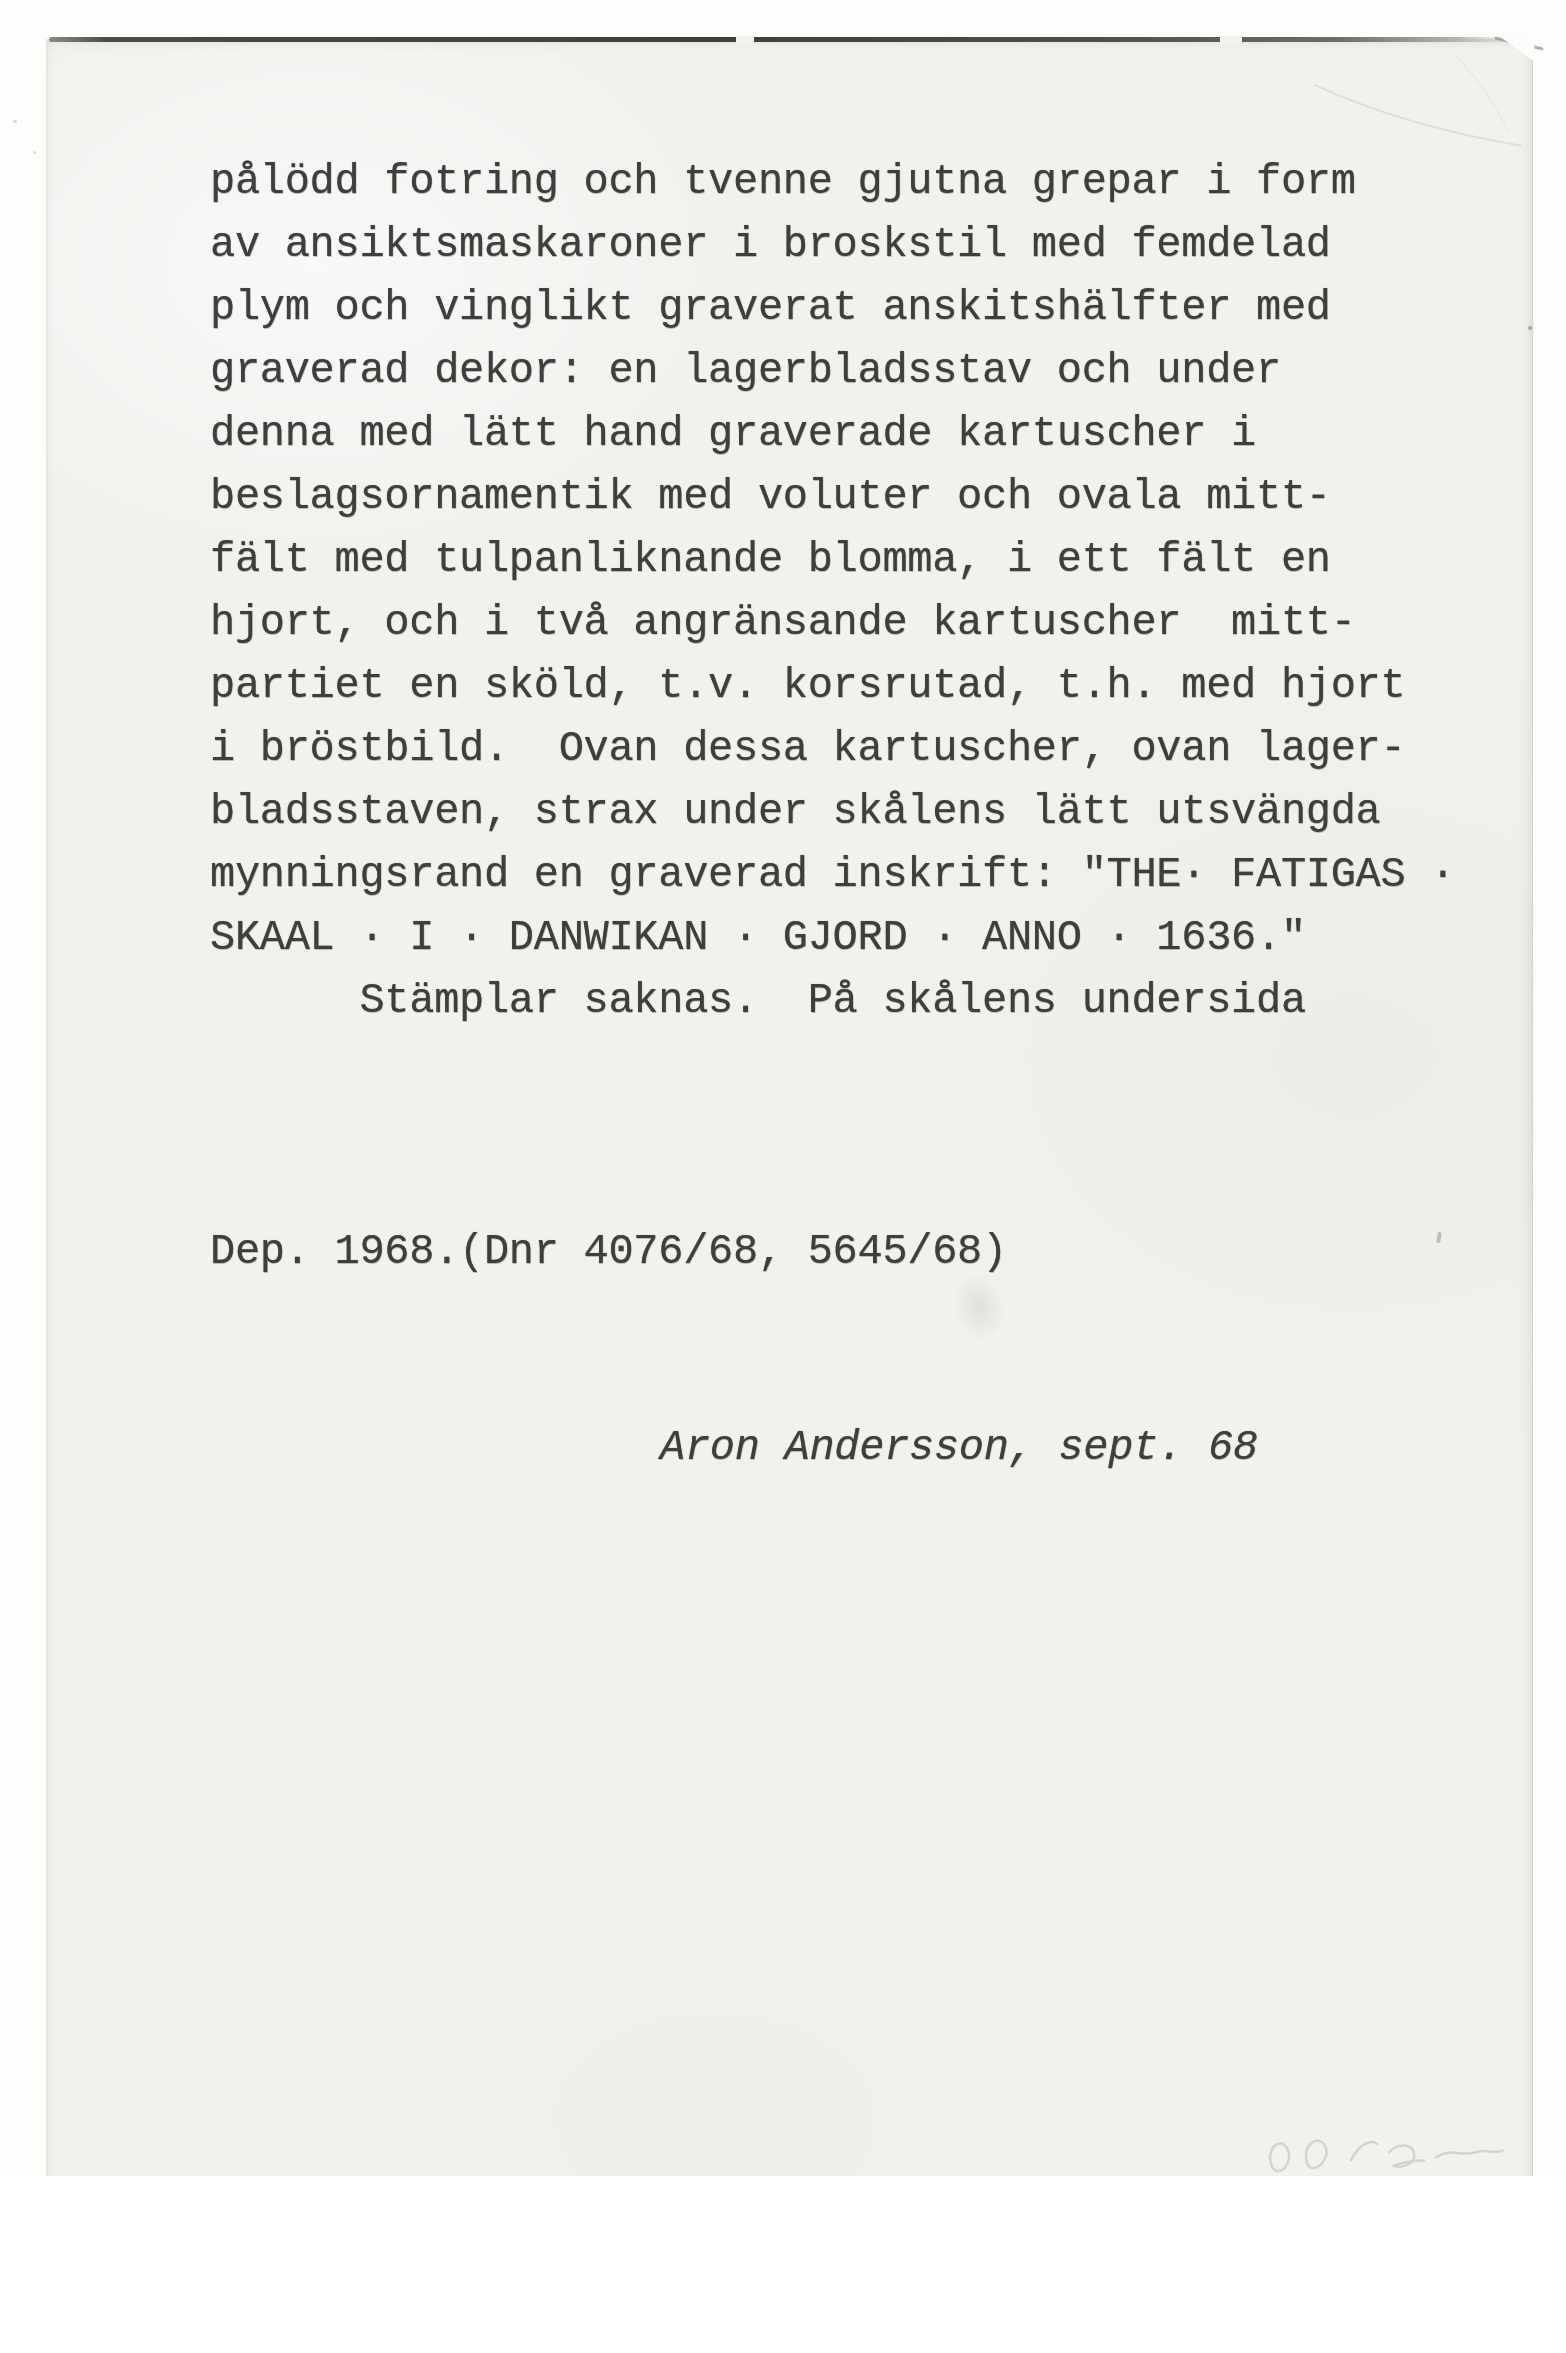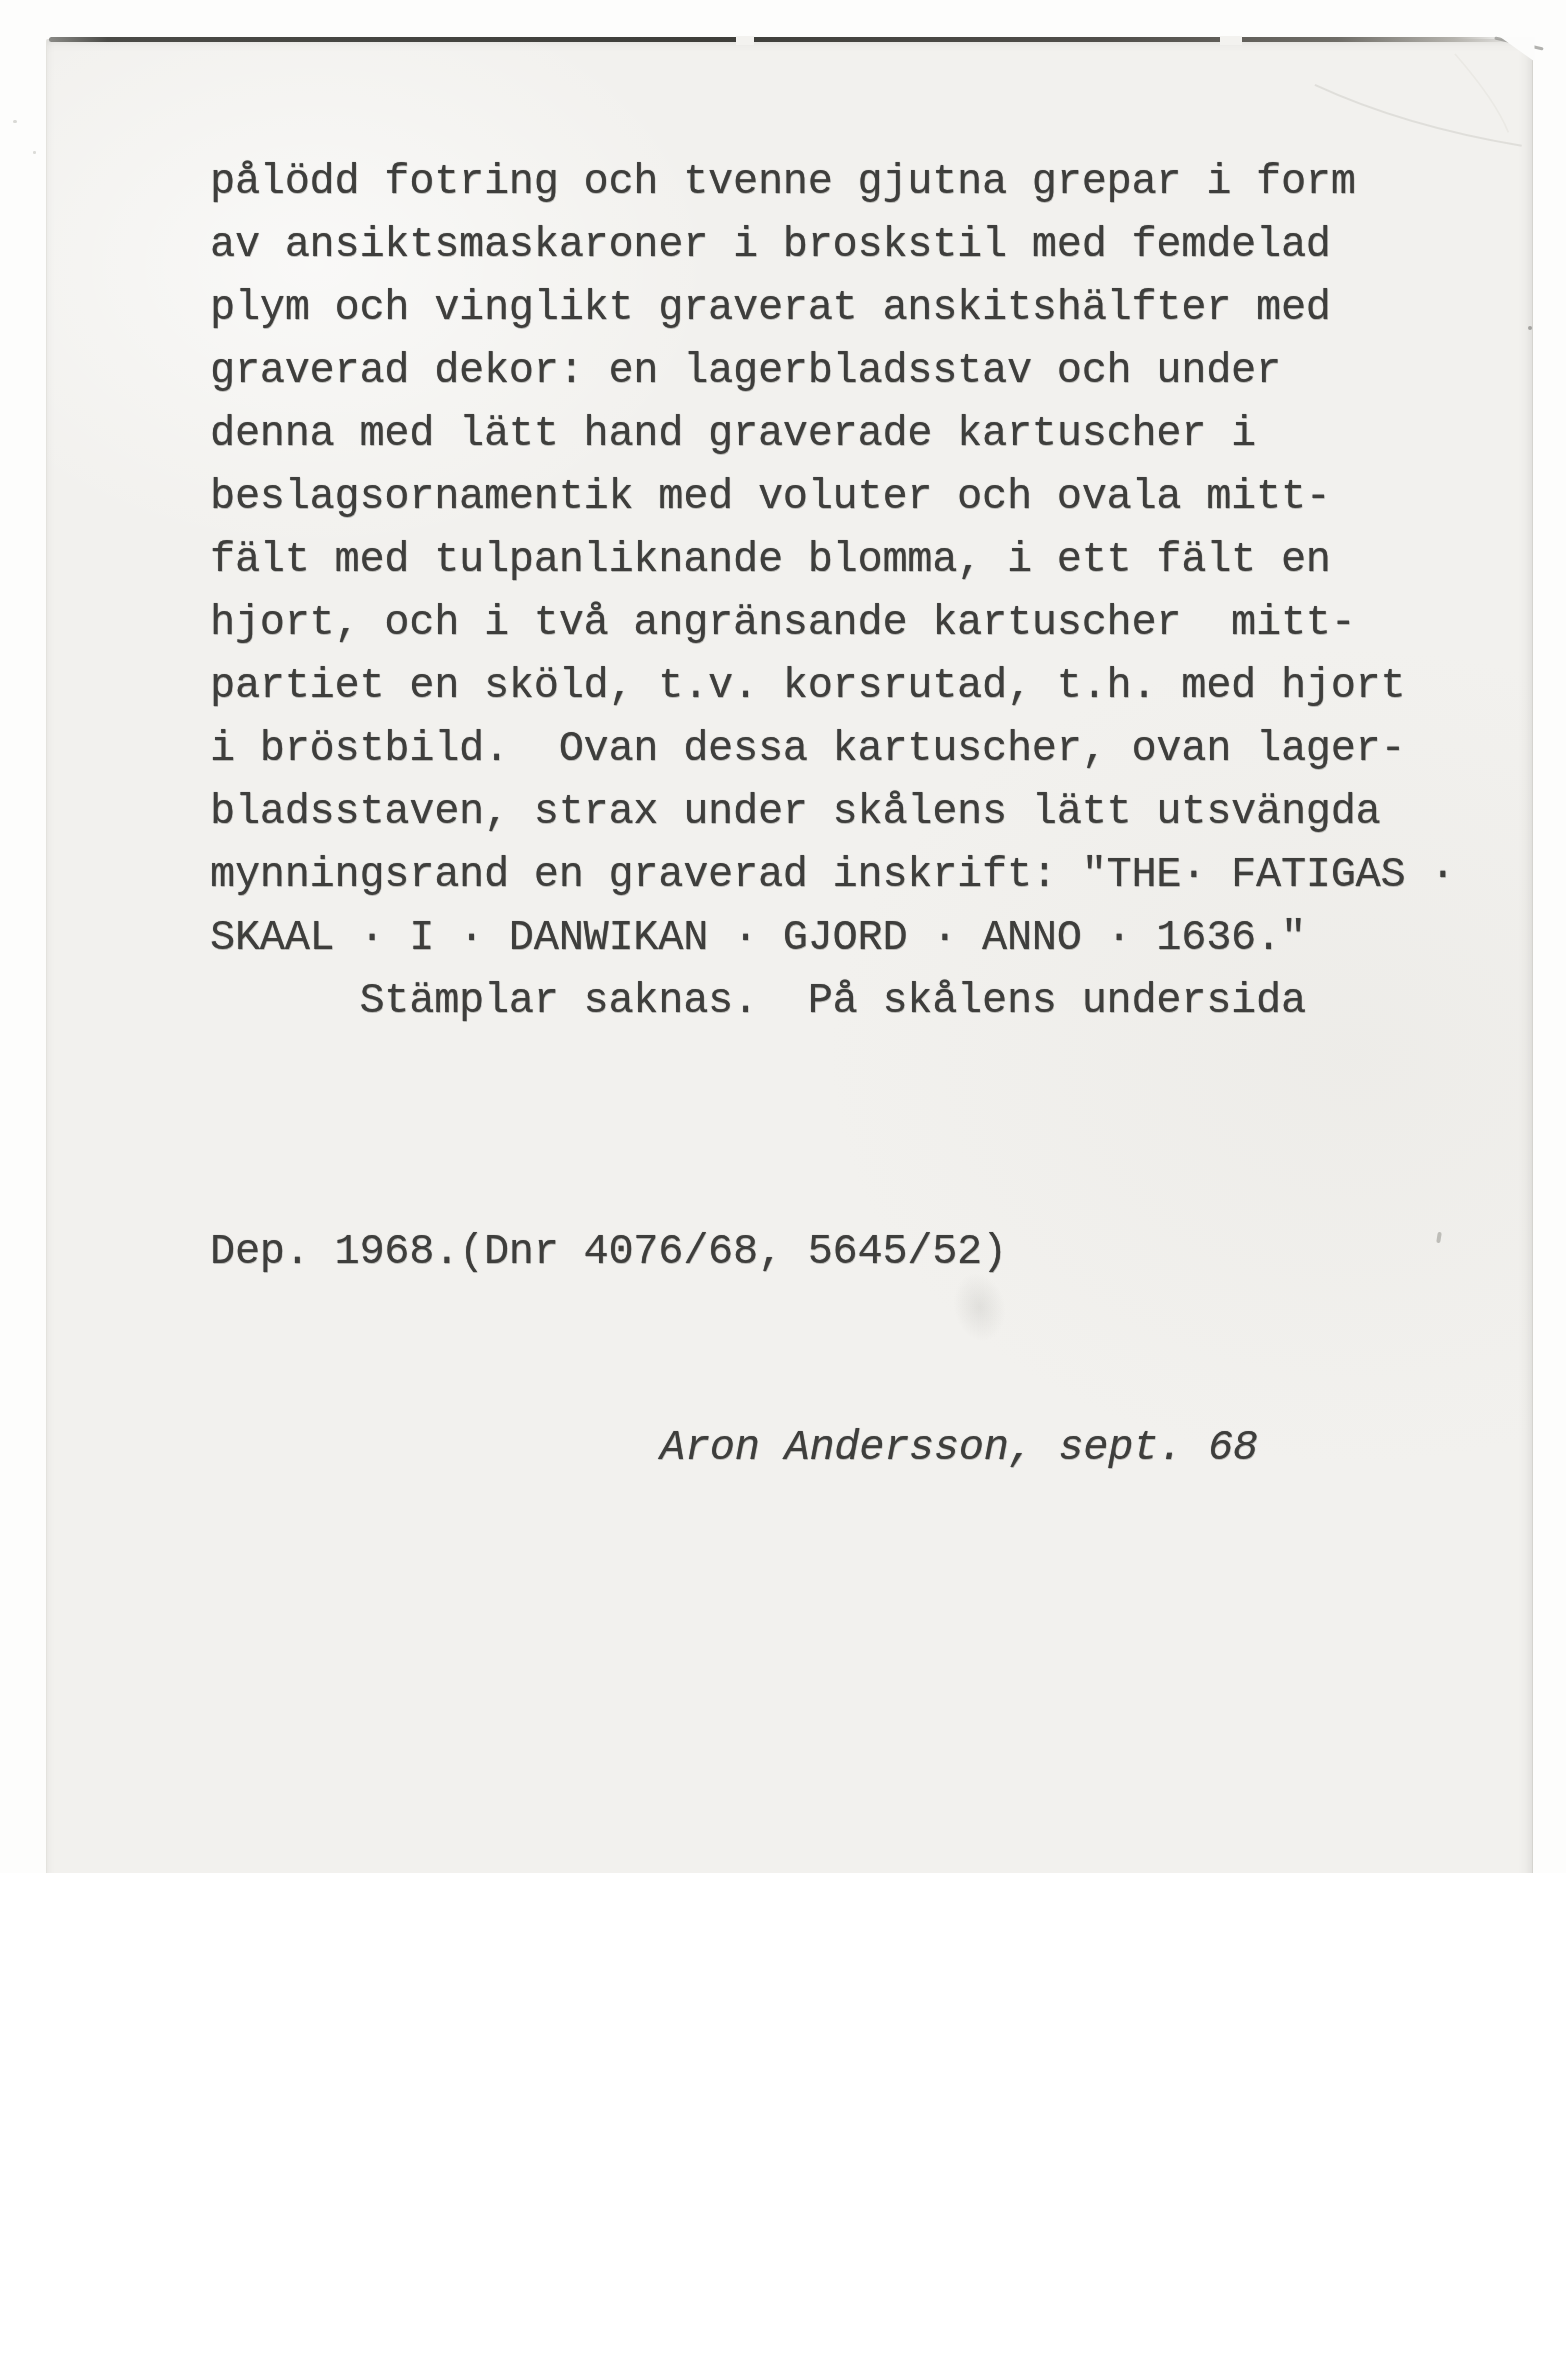--- a/index.html
+++ b/index.html
@@ -1,17 +1,17 @@
 <!DOCTYPE html>
 <html style="font-size:13.3px"><head>
 <meta charset="utf-8">
 <style>
   html,body{margin:0;padding:0;background:#ffffff;}
   .scan{
-    position:relative;width:1566px;height:1873px;overflow:hidden;
+    position:relative;width:1566px;height:2176px;overflow:hidden;
     background:#fdfdfc;
     font-family:"Liberation Mono", "DejaVu Sans Mono", monospace;
   }
   .paper{
     position:absolute;left:46px;top:39px;width:1485px;height:2260px;
     background-color:#f2f1ee;
     background-image:
       radial-gradient(ellipse 584px 417px at 18% 10%, rgba(255,255,255,0.55), rgba(255,255,255,0) 70%),
       radial-gradient(ellipse 751px 584px at 88% 45%, rgba(221,219,213,0.22), rgba(221,219,213,0) 70%),
       radial-gradient(ellipse 500px 334px at 45% 92%, rgba(226,224,219,0.20), rgba(226,224,219,0) 70%);
@@ -113,19 +113,19 @@
       <div class="line">fält med tulpanliknande blomma, i ett fält en</div>
       <div class="line">hjort, och i två angränsande kartuscher  mitt-</div>
       <div class="line">partiet en sköld, t.v. korsrutad, t.h. med hjort</div>
       <div class="line">i bröstbild.  Ovan dessa kartuscher, ovan lager-</div>
       <div class="line">bladsstaven, strax under skålens lätt utsvängda</div>
       <div class="line">mynningsrand en graverad inskrift: "THE· FATIGAS ·</div>
       <div class="line">SKAAL · I · DANWIKAN · GJORD · ANNO · 1636."</div>
       <div class="line">      Stämplar saknas.  På skålens undersida</div>
     </div>
 
-    <div class="typed-dep line">Dep. 1968.(Dnr 4076/68, 5645/52)</div>
+    <div class="typed-dep line">Dep. 1968.(Dnr 4076/68, 5645/68)</div>
     <div class="typed-sig line">Aron Andersson, sept. 68</div>
 
     <div class="bottom-edge"></div>
   </div>
 </div>
 
 
 </body></html>

